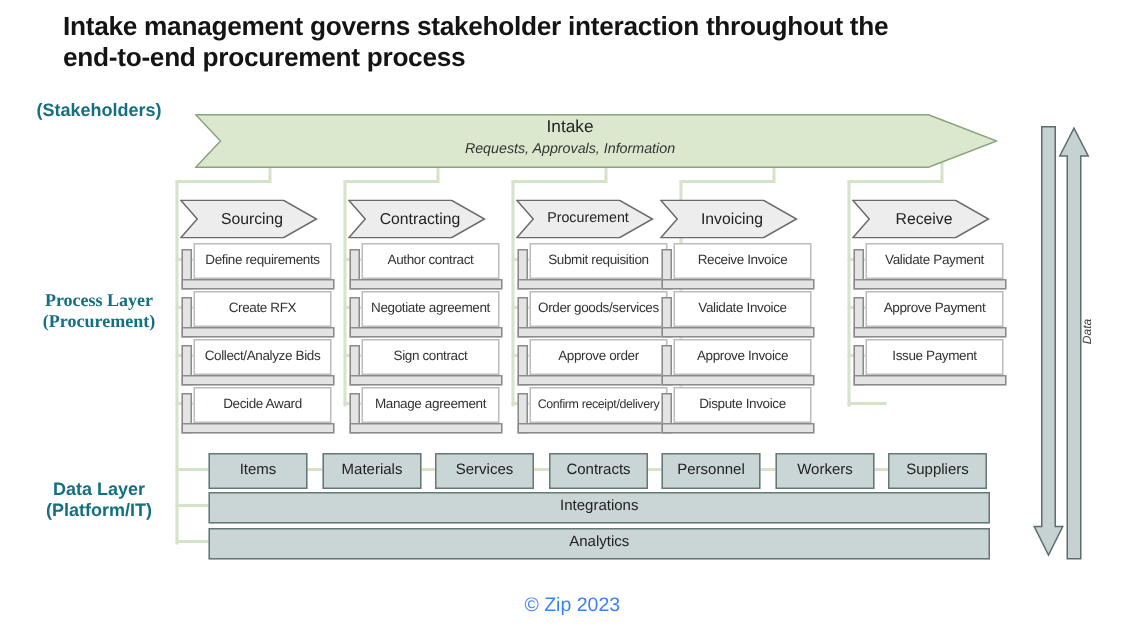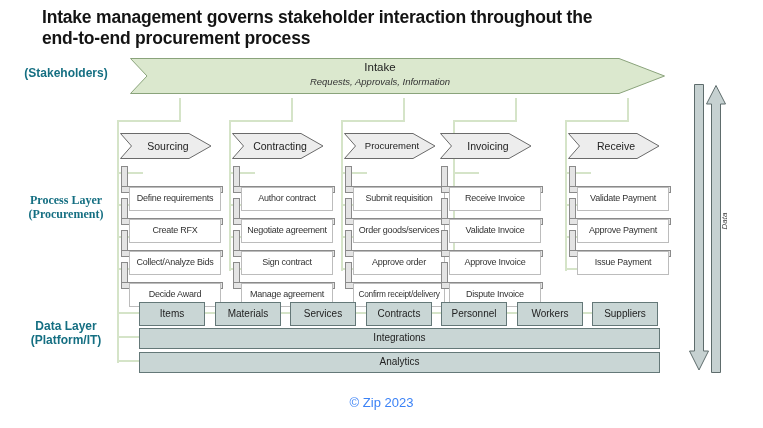--- a/index.html
+++ b/index.html
@@ -8,41 +8,41 @@
   
   #title{position:absolute;left:42px;top:7px;width:680px;font-size:17.5px;font-weight:bold;
          color:#141414;line-height:1.22;letter-spacing:-0.2px;}
   
   .layer-label{position:absolute;left:0;width:132px;text-align:center;font-size:12px;
                font-weight:bold;color:#15702f;color:#156f82;line-height:1.18;}
   #lab-collab{top:66px;}
   #lab-process{top:193px;font-family:Liberation Serif, serif;}
   #lab-data{top:319px;}
   
-  #banner{position:absolute;left:130px;top:58px;width:535px;height:20px;}
+  #banner{position:absolute;left:130px;top:76px;width:535px;height:20px;}
   #banner svg{position:absolute;left:0;top:0;}
   #banner polygon{fill:#dbe8ce;stroke:#8aa37b;stroke-width:1;}
   #banner-title{position:absolute;left:0;top:3px;width:500px;text-align:center;
                 font-size:11.5px;color:#222;}
   #banner-sub{position:absolute;left:0;top:18px;width:500px;text-align:center;
               font-size:9.5px;font-style:italic;color:#333;}
   
   .conn{position:absolute;background:#d5e4c8;}
   
   .pcol{position:absolute;top:133px;width:108px;height:160px;}
   .chev{position:absolute;left:3px;top:0;}
   .chev polygon{fill:#ededed;stroke:#6a6a6a;stroke-width:1;}
   .chev-label{position:absolute;left:3px;top:0;width:92px;height:26px;line-height:26px;
               text-align:center;text-indent:4px;font-size:10.5px;color:#222;white-space:nowrap;}
   .step{position:absolute;left:0;width:108px;height:34px;}
   .sh-v{position:absolute;left:4px;top:4px;width:5px;height:25px;background:#e4e4e4;border:1px solid #8a8a8a;}
   .sh-h{position:absolute;left:4px;top:24px;width:100px;height:5px;background:#e4e4e4;border:1px solid #8a8a8a;}
   .step-box{position:absolute;left:12px;top:0;width:90px;height:22px;background:#fff;
             border:1px solid #bcbcbc;line-height:21px;text-align:center;font-size:9px;
-            letter-spacing:-0.25px;color:#333;white-space:nowrap;margin-top:25px;}
+            letter-spacing:-0.25px;color:#333;white-space:nowrap;}
   .s0{top:29px}.s1{top:61px}.s2{top:93px}.s3{top:125px}
   
   .chip{position:absolute;top:302px;width:64px;height:22px;background:#c9d6d5;border:1px solid #647878;
         line-height:21px;text-align:center;font-size:10px;color:#222;}
   .dbar{position:absolute;left:139px;width:519px;height:19px;background:#c9d6d5;border:1px solid #647878;
         line-height:18px;text-align:center;font-size:10px;color:#222;}
   #bar-integrations{top:328px;}
   #bar-analytics{top:352px;}
   
   #vflow{position:absolute;left:686px;top:84px;}

